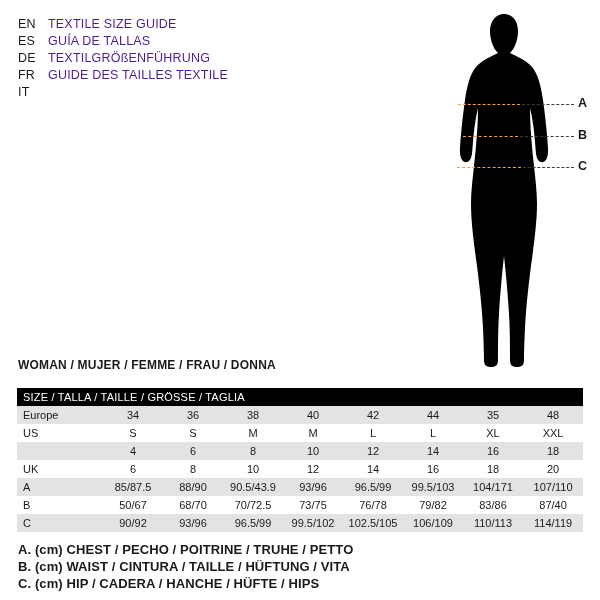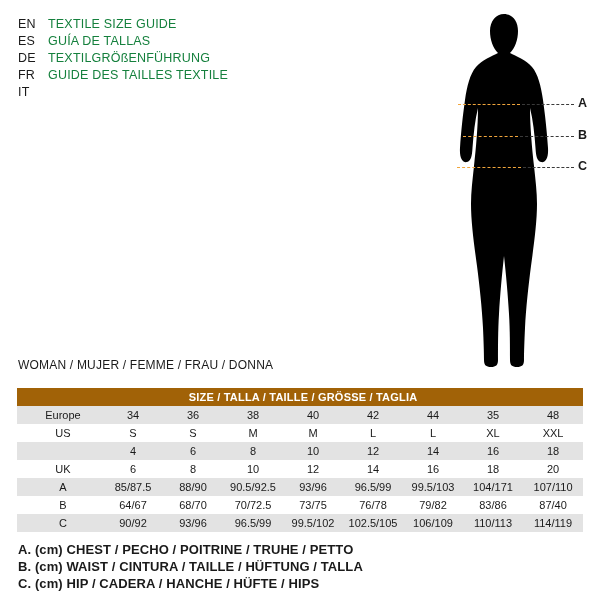--- a/index.html
+++ b/index.html
@@ -30,21 +30,21 @@
     line-height: 17px;
     letter-spacing: 0.2px;
   }
   .lang-code {
     width: 30px;
     flex: 0 0 30px;
     color: #1a1a1a;
   }
   .lang-text {
     flex: 1;
-    color: #15803d;
+    color: #4c1d95;
   }
 
   
   .figure-wrap {
     position: absolute;
     left: 430px;
     top: 8px;
     width: 160px;
     height: 370px;
   }
@@ -66,58 +66,58 @@
     font-weight: 700;
     color: #1a1a1a;
   }
 
   
   .woman-caption {
     position: absolute;
     left: 18px;
     top: 358px;
     font-size: 12px;
-    font-weight: 400;
+    font-weight: 700;
     letter-spacing: 0.2px;
   }
 
   
   .size-table {
     position: absolute;
     left: 17px;
     top: 388px;
     width: 566px;
     border-collapse: collapse;
     font-size: 11px;
     table-layout: fixed;
   }
   .size-table td, .size-table th {
     padding: 2px 0 2px 0;
     text-align: center;
     font-weight: 400;
     line-height: 14px;
   }
   .size-table .hdr-row td {
-    background: #a16207;
+    background: #000000;
     color: #ffffff;
-    font-weight: 700;
-    text-align: center;
+    font-weight: 400;
+    text-align: left;
     padding-left: 6px;
     font-size: 11px;
     letter-spacing: 0.2px;
   }
   .size-table tr.band td {
     background: #e3e3e3;
   }
   .size-table tr.plain td {
     background: #ffffff;
     margin-left: 40px;
   }
   .size-table td.rowlabel {
-    text-align: center;
+    text-align: left;
     padding-left: 6px;
   }
   col.c-label { width: 86px; }
   col.c-val { width: 60px; }
 
   
   .legend {
     position: absolute;
     left: 18px;
     top: 541px;
@@ -270,31 +270,31 @@
       <td>14</td>
       <td>16</td>
       <td>18</td>
       <td>20</td>
     </tr>
 
     <tr class="band">
       <td class="rowlabel">A</td>
       <td>85/87.5</td>
       <td>88/90</td>
-      <td>90.5/92.5</td>
+      <td>90.5/43.9</td>
       <td>93/96</td>
       <td>96.5/99</td>
       <td>99.5/103</td>
       <td>104/171</td>
       <td>107/110</td>
     </tr>
 
     <tr class="plain">
       <td class="rowlabel">B</td>
-      <td>64/67</td>
+      <td>50/67</td>
       <td>68/70</td>
       <td>70/72.5</td>
       <td>73/75</td>
       <td>76/78</td>
       <td>79/82</td>
       <td>83/86</td>
       <td>87/40</td>
     </tr>
 
     <tr class="band">
@@ -306,15 +306,15 @@
       <td>102.5/105</td>
       <td>106/109</td>
       <td>110/113</td>
       <td>114/119</td>
     </tr>
   </tbody>
 </table>
 
 <div class="legend">
   <div>A. (cm) CHEST / PECHO / POITRINE / TRUHE / PETTO</div>
-  <div>B. (cm) WAIST / CINTURA / TAILLE / HÜFTUNG / TALLA</div>
+  <div>B. (cm) WAIST / CINTURA / TAILLE / HÜFTUNG / VITA</div>
   <div>C. (cm) HIP / CADERA / HANCHE / HÜFTE / HIPS</div>
 </div>
 
 </body></html>

